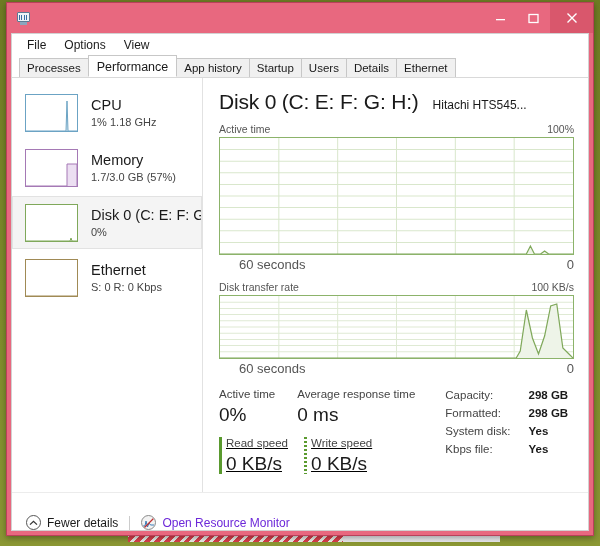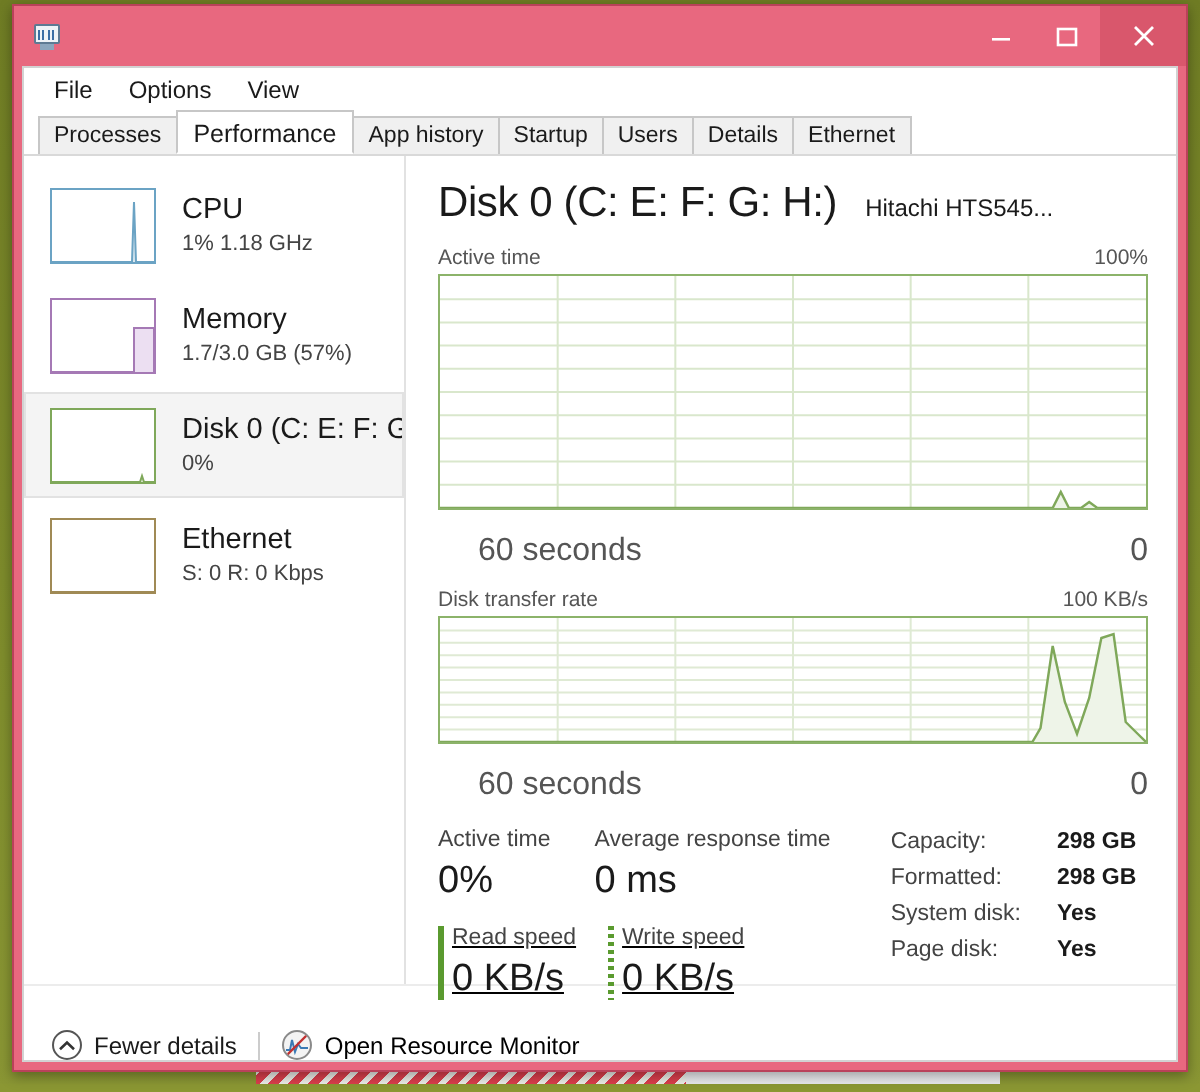--- a/index.html
+++ b/index.html
@@ -269,23 +269,23 @@
     background: #ffffff;
     position: relative;
     overflow: hidden;
   }
   #graph-active { height: 118px; }
   #graph-rate   { height: 64px; }
   .graph-box svg { display: block; width: 100%; height: 100%; }
   .graph-foot {
     display: flex;
     justify-content: space-between;
-    font-size: 16px;
+    font-size: 13px;
     color: #555555;
-    margin-top: 12px;
+    margin-top: 2px;
     padding-left: 20px;
   }
 
   
   #stats {
     display: flex;
     margin-top: 11px;
   }
   #stats-left { display: flex; }
   .stat-col { margin-right: 22px; }
@@ -354,21 +354,21 @@
   }
   #rm-icon {
     width: 15px; height: 15px;
     border: 1px solid #8a8a8a;
     border-radius: 50%;
     margin-right: 6px;
     position: relative;
     background: #f3f3f3;
     overflow: hidden;
   }
-  #rm-label { font-size: 12px; color: #000000; }
+  #rm-label { font-size: 12px; color: #6d28d9; }
 </style>
 </head>
 <body>
 
 <div id="desktop">
   <div class="wp-red"></div>
   <div class="wp-white"></div>
   <div class="wp-strip"></div>
 </div>
 
@@ -570,21 +570,21 @@
             </div>
           </div>
 
           <div id="stats-right">
             <div class="info-key">Capacity:</div>
             <div class="info-val">298 GB</div>
             <div class="info-key">Formatted:</div>
             <div class="info-val">298 GB</div>
             <div class="info-key">System disk:</div>
             <div class="info-val">Yes</div>
-            <div class="info-key">Page disk:</div>
+            <div class="info-key">Kbps file:</div>
             <div class="info-val">Yes</div>
           </div>
         </div>
 
       </div>
     </div>
 
     <div id="footer">
       <div class="foot-link">
         <span class="circle-icon">

